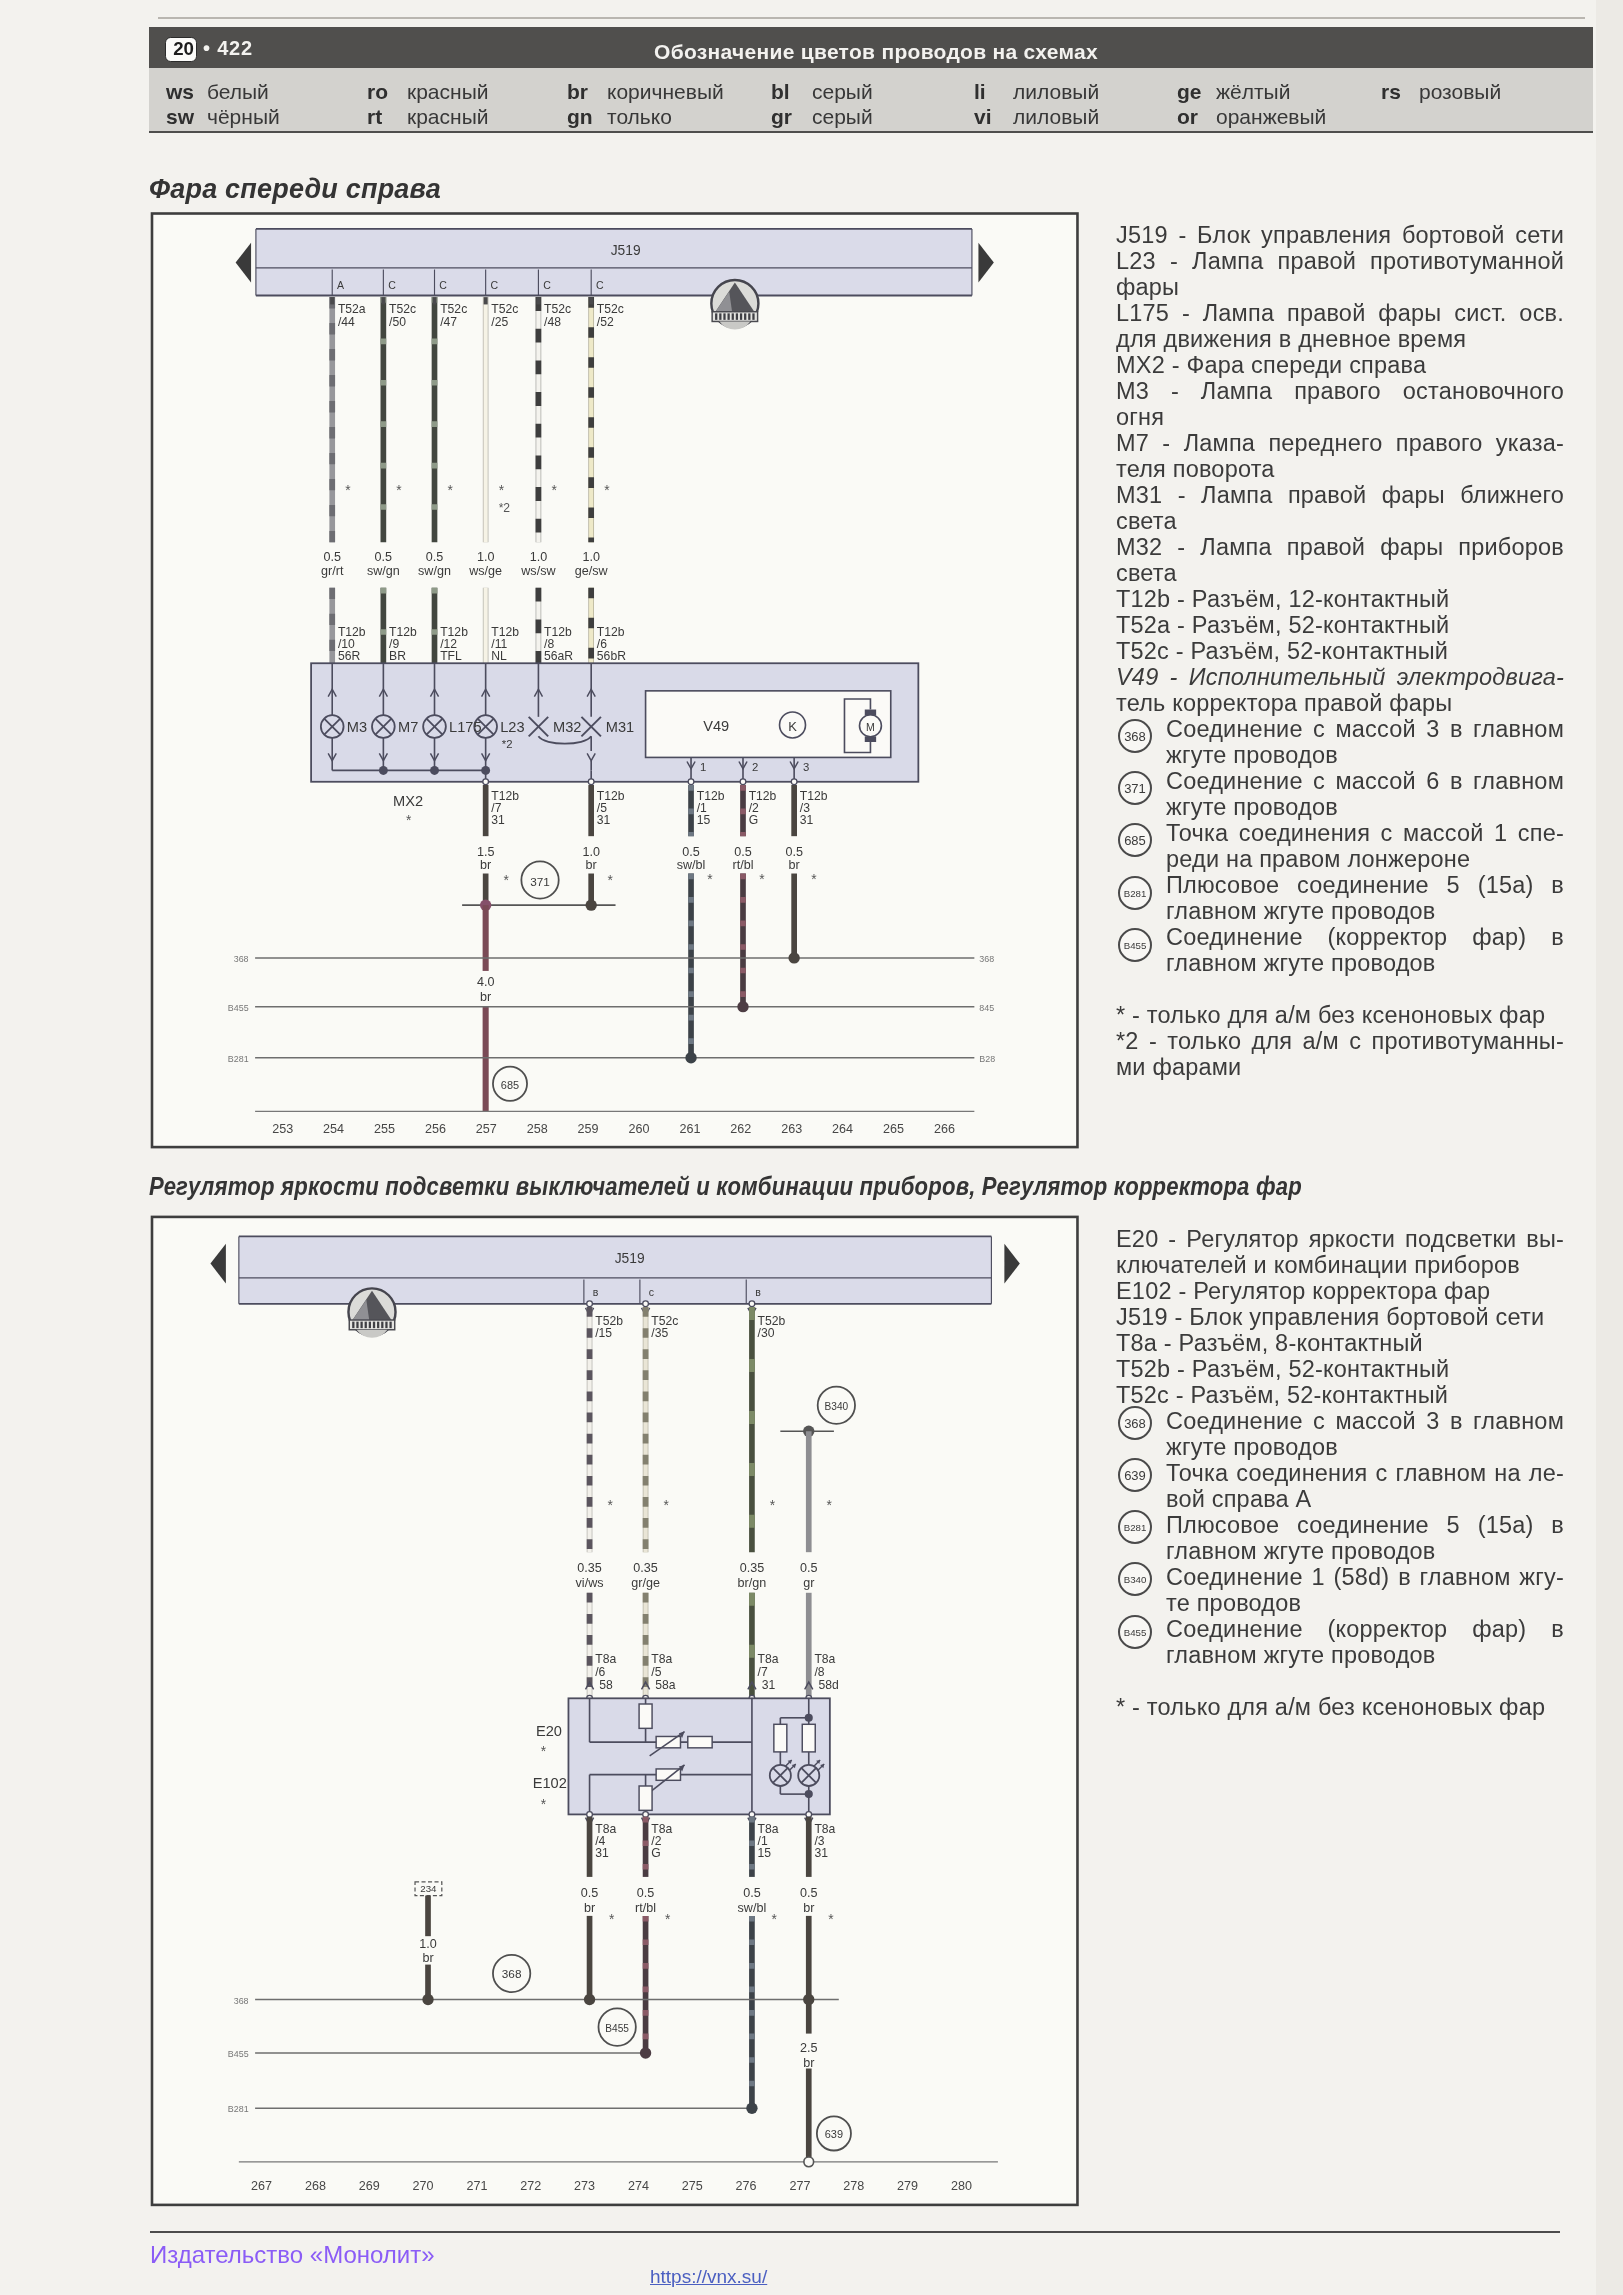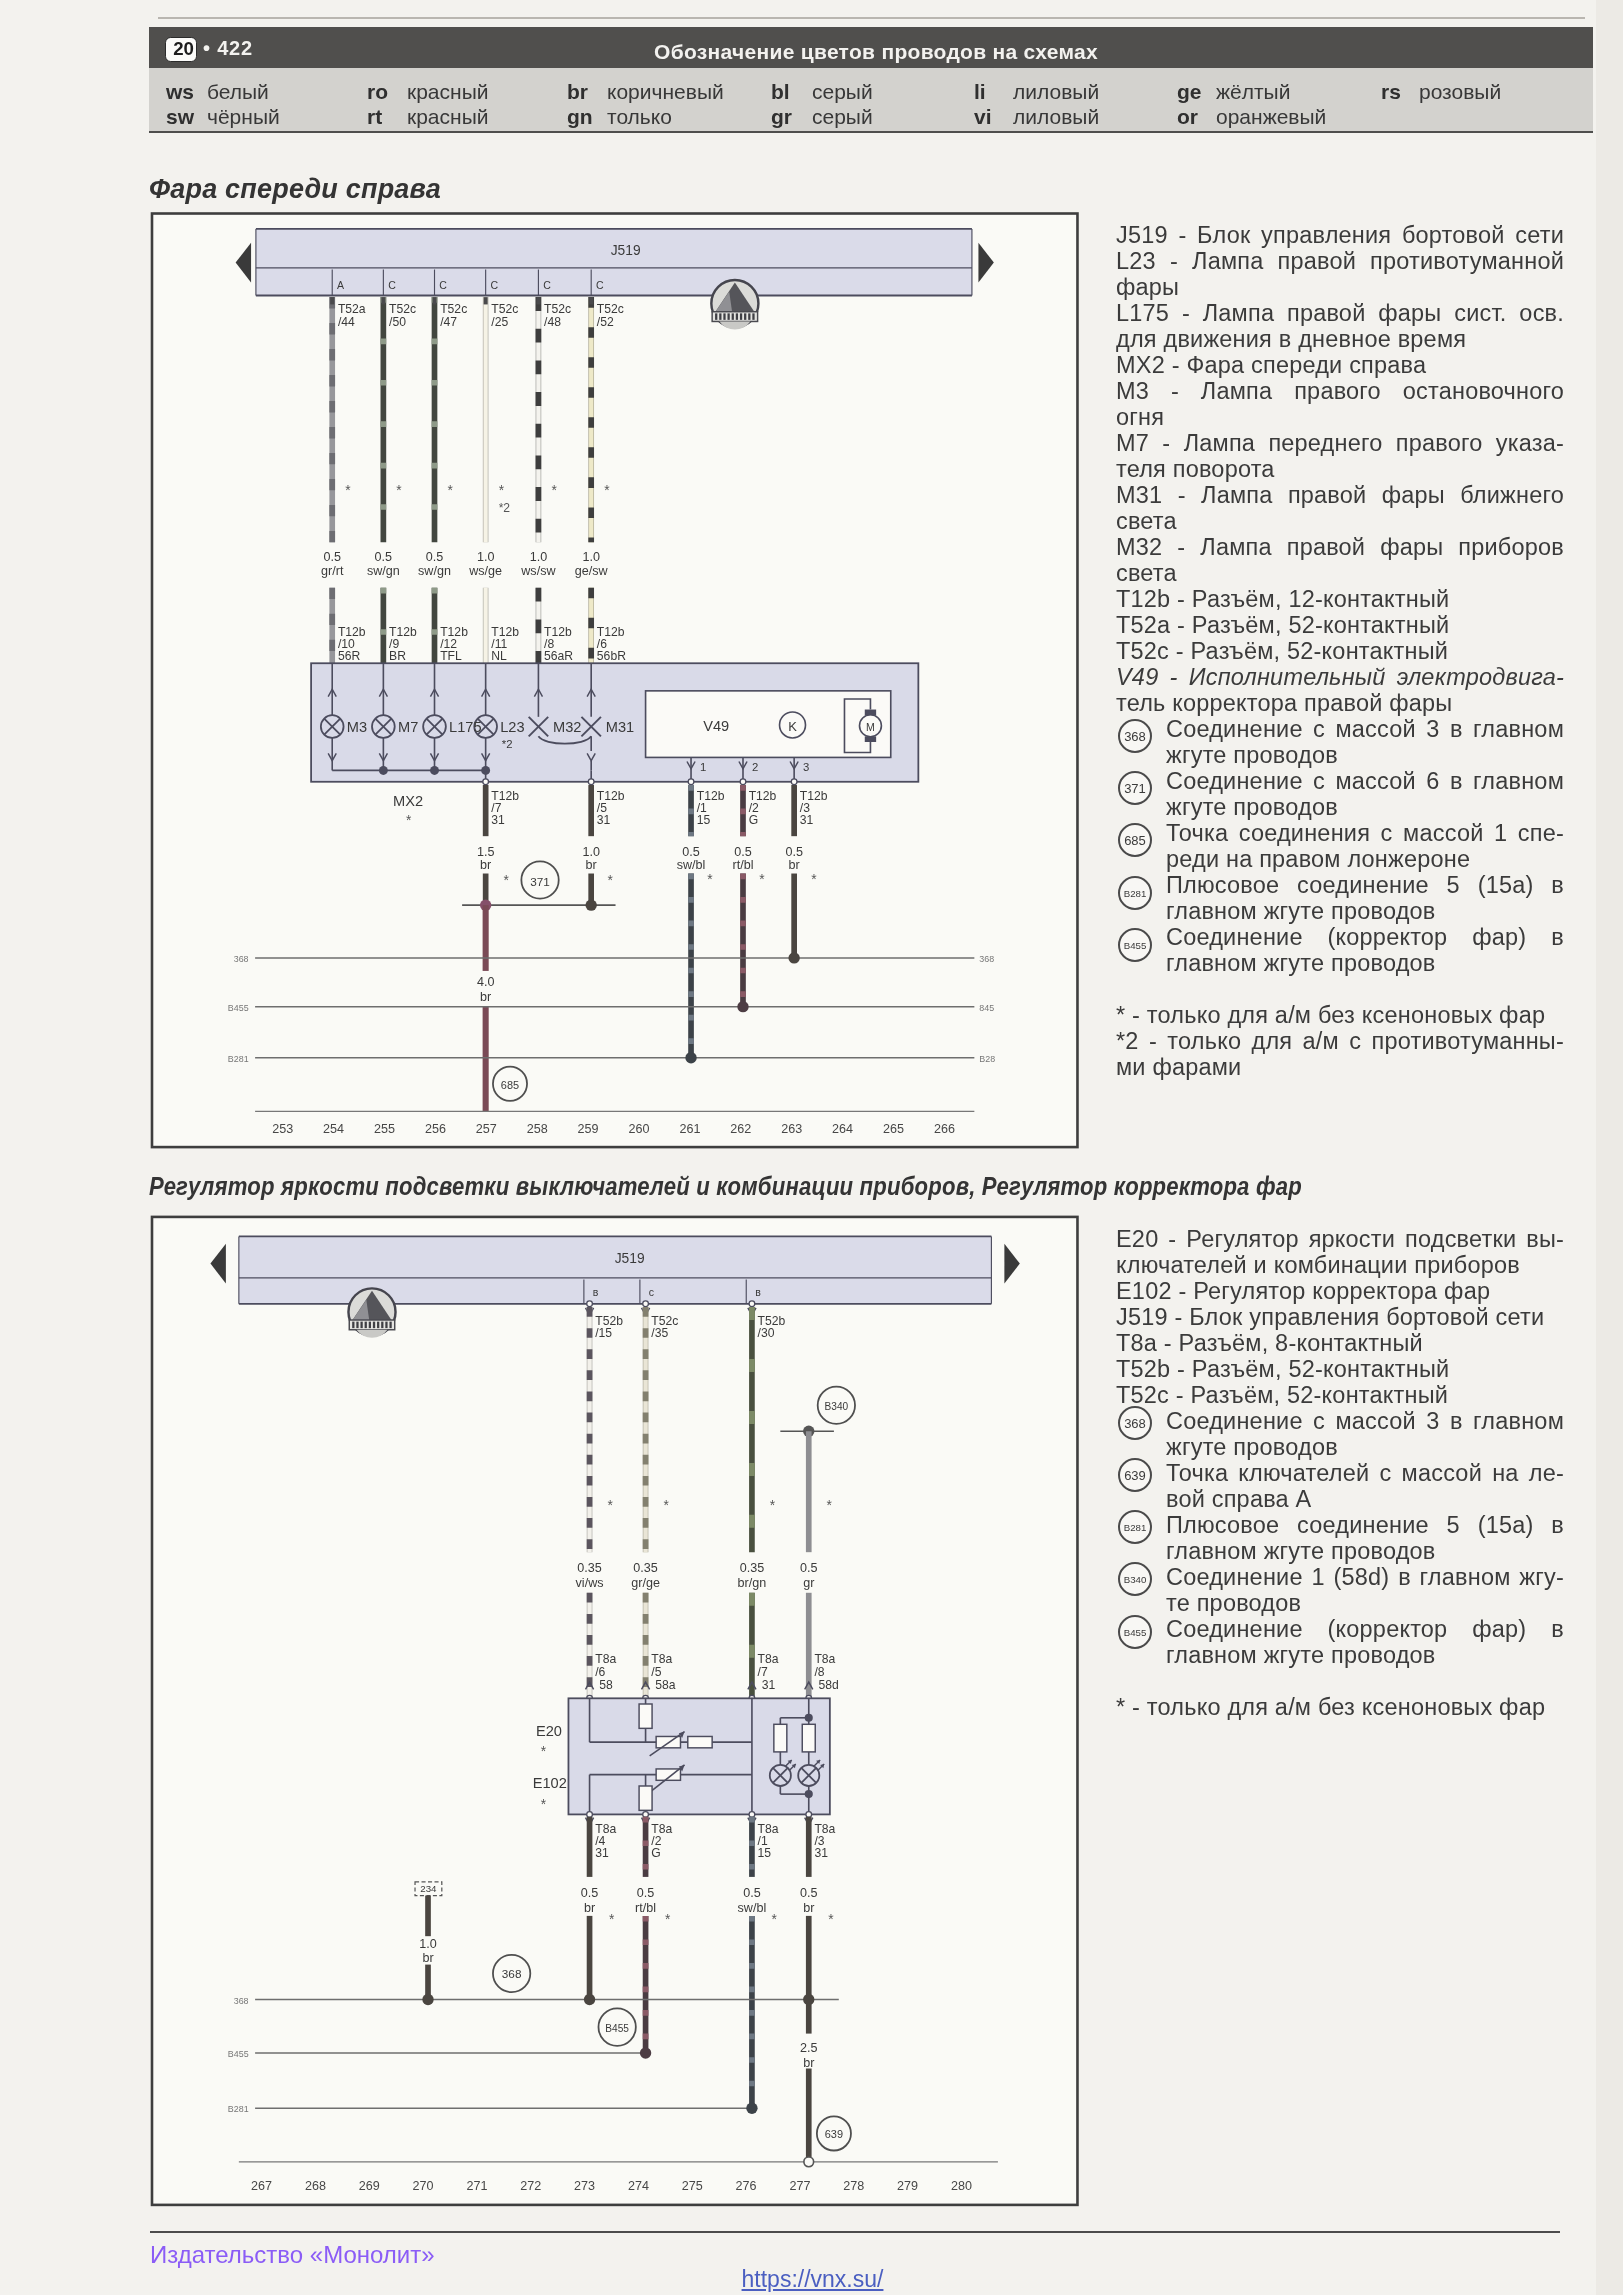--- a/index.html
+++ b/index.html
@@ -97,39 +97,39 @@
 <div class="leg" style="left:1116px;top:1226px">
 <div class="j">E20 - Регулятор яркости подсветки вы-</div>
 <div class="">ключателей и комбинации приборов</div>
 <div class="">E102 - Регулятор корректора фар</div>
 <div class="">J519 - Блок управления бортовой сети</div>
 <div class="">T8a - Разъём, 8-контактный</div>
 <div class="">T52b - Разъём, 52-контактный</div>
 <div class="">T52c - Разъём, 52-контактный</div>
 <div class="j ind">Соединение с массой 3 в главном</div>
 <div class="ind">жгуте проводов</div>
-<div class="j ind">Точка ключателей с массой на ле-</div>
+<div class="j ind">Точка соединения с главном на ле-</div>
 <div class="ind">вой справа А</div>
 <div class="j ind">Плюсовое соединение 5 (15а) в</div>
 <div class="ind">главном жгуте проводов</div>
 <div class="j ind">Соединение 1 (58d) в главном жгу-</div>
 <div class="ind">те проводов</div>
 <div class="j ind">Соединение (корректор фар) в</div>
 <div class="ind">главном жгуте проводов</div>
 <div class=""></div>
 <div class="">* - только для а/м без ксеноновых фар</div>
 </div>
 <div class="cir" style="left:1118px;top:1406px;font-size:13px">368</div>
 <div class="cir" style="left:1118px;top:1458px;font-size:13px">639</div>
 <div class="cir" style="left:1118px;top:1510px;font-size:9.7px">B281</div>
 <div class="cir" style="left:1118px;top:1562px;font-size:9.7px">B340</div>
 <div class="cir" style="left:1118px;top:1615px;font-size:9.7px">B455</div>
 <div class="abs" style="left:150px;top:2231px;width:1410px;height:1.6px;background:#4c4c4c"></div>
 <div class="abs" style="left:150px;top:2241px;font-size:24px;color:#8b5cf6">Издательство «Монолит»</div>
-<div class="abs" style="left:650px;top:2266px;width:325px;text-align:center;font-size:23px;color:#4b5fc1;text-decoration:underline">https://vnx.su/</div>
+<div class="abs" style="left:650px;top:2266px;width:325px;font-size:19px;color:#4b5fc1;text-decoration:underline">https://vnx.su/</div>
 <svg class="abs" style="left:0;top:0" width="1624" height="2295" viewBox="0 0 2000 2827">
 <g fill="none" stroke-linecap="butt">
 
 <rect x="187" y="263" width="1140" height="1150" fill="#fafaf6" stroke="#3e3e3e" stroke-width="3.2"></rect>
 <rect x="315" y="282" width="882" height="82" fill="#dadbe9"></rect>
 <line x1="315" y1="282" x2="1197" y2="282" stroke="#4c4c5e" stroke-width="2.2"></line>
 <line x1="315" y1="330" x2="1197" y2="330" stroke="#4c4c5e" stroke-width="1.6"></line>
 <line x1="315" y1="364" x2="1197" y2="364" stroke="#4c4c5e" stroke-width="2.2"></line>
 <line x1="315" y1="282" x2="315" y2="364" stroke="#4c4c5e" stroke-width="1.4"></line>
 <line x1="1197" y1="282" x2="1197" y2="364" stroke="#4c4c5e" stroke-width="1.4"></line>

